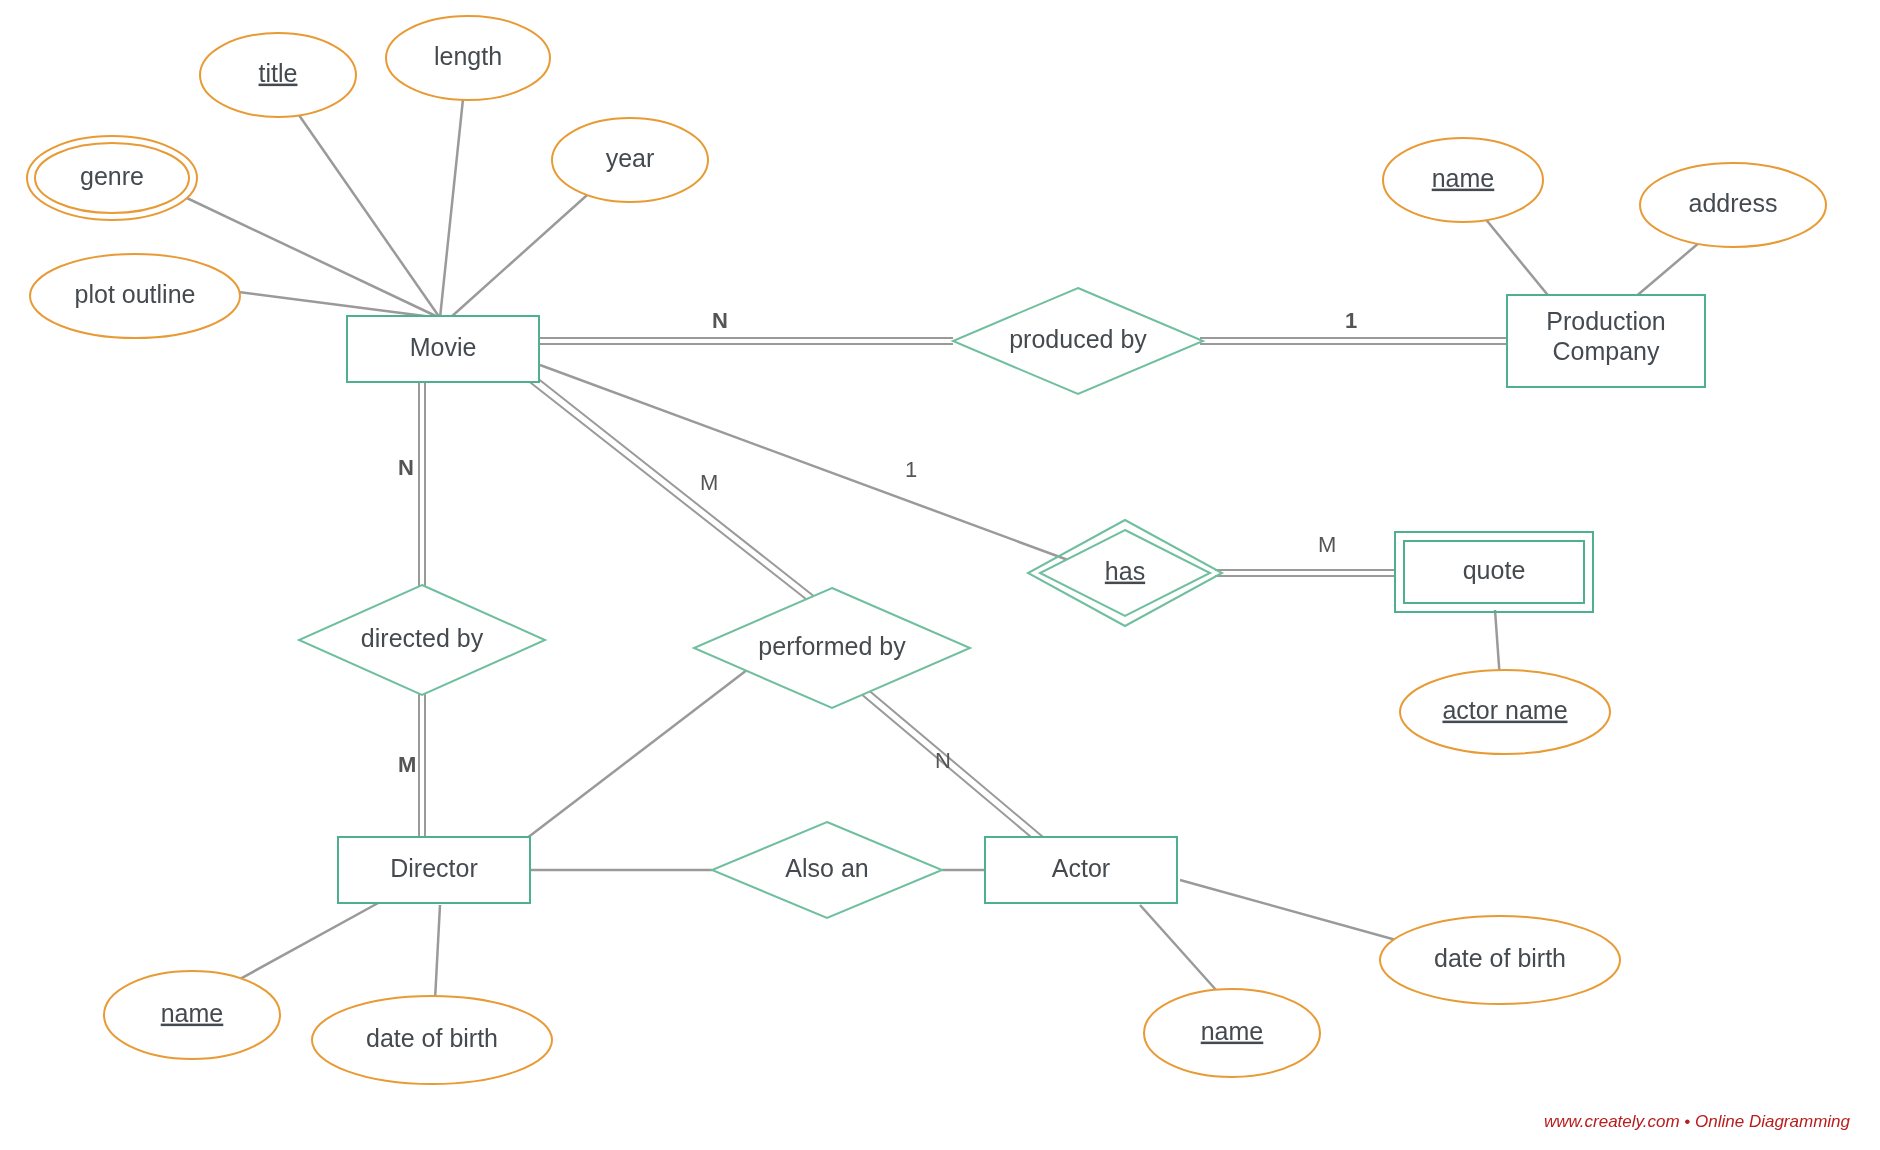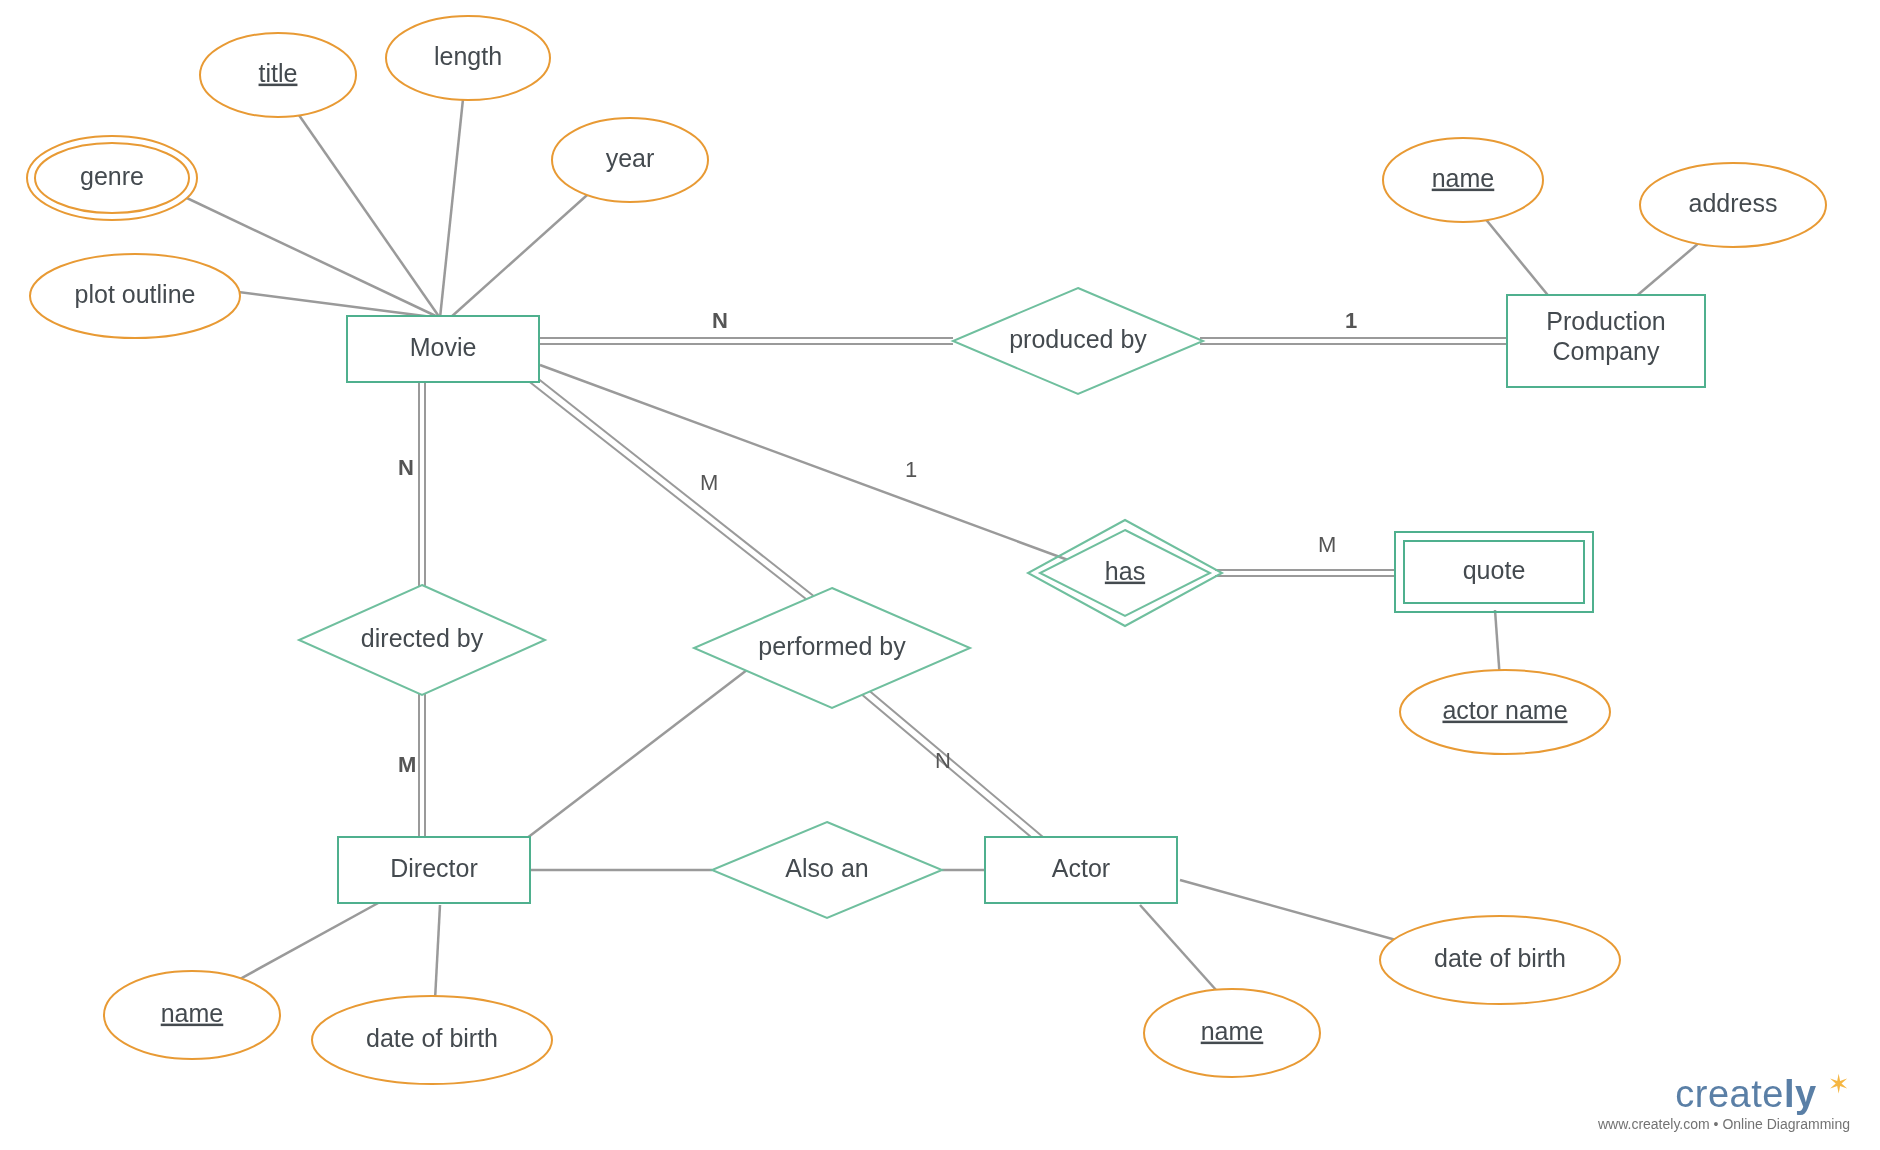--- a/index.html
+++ b/index.html
@@ -63,22 +63,23 @@
     font-family: "Segoe UI", Arial, sans-serif;
   }
   .watermark .brand {
     font-size: 38px;
     font-weight: 300;
     color: #5a7fa6;
     letter-spacing: 0.5px;
   }
   .watermark .brand b { font-weight:600; }
   .watermark .sub {
-    font-size: 14px;
-    color: #737373;
+    font-size: 17px;
+    color: #b91c1c;
+    font-style: italic;
   }
 </style>
 </head>
 <body>
 
 <svg width="1880" height="1150">
 
   <line class="conn" x1="440" y1="318" x2="170" y2="190"></line>
   <line class="conn" x1="440" y1="318" x2="145" y2="280"></line>
   <line class="conn" x1="440" y1="318" x2="285" y2="95"></line>
@@ -258,18 +259,14 @@
   <text class="card" x="398" y="475">N</text>
   <text class="card" x="398" y="772">M</text>
   <text class="card-n" x="700" y="490">M</text>
   <text class="card-n" x="935" y="768">N</text>
   <text class="card-n" x="905" y="477">1</text>
   <text class="card-n" x="1318" y="552">M</text>
 
 </svg>
 
 <div class="watermark">
-  <div class="brand">
-    <span>create</span><b>ly</b>
-    <span style="color:#f5b642;font-size:26px;vertical-align:super;">✶</span>
-  </div>
   <div class="sub">www.creately.com • Online Diagramming</div>
 </div>
 
 </body></html>

